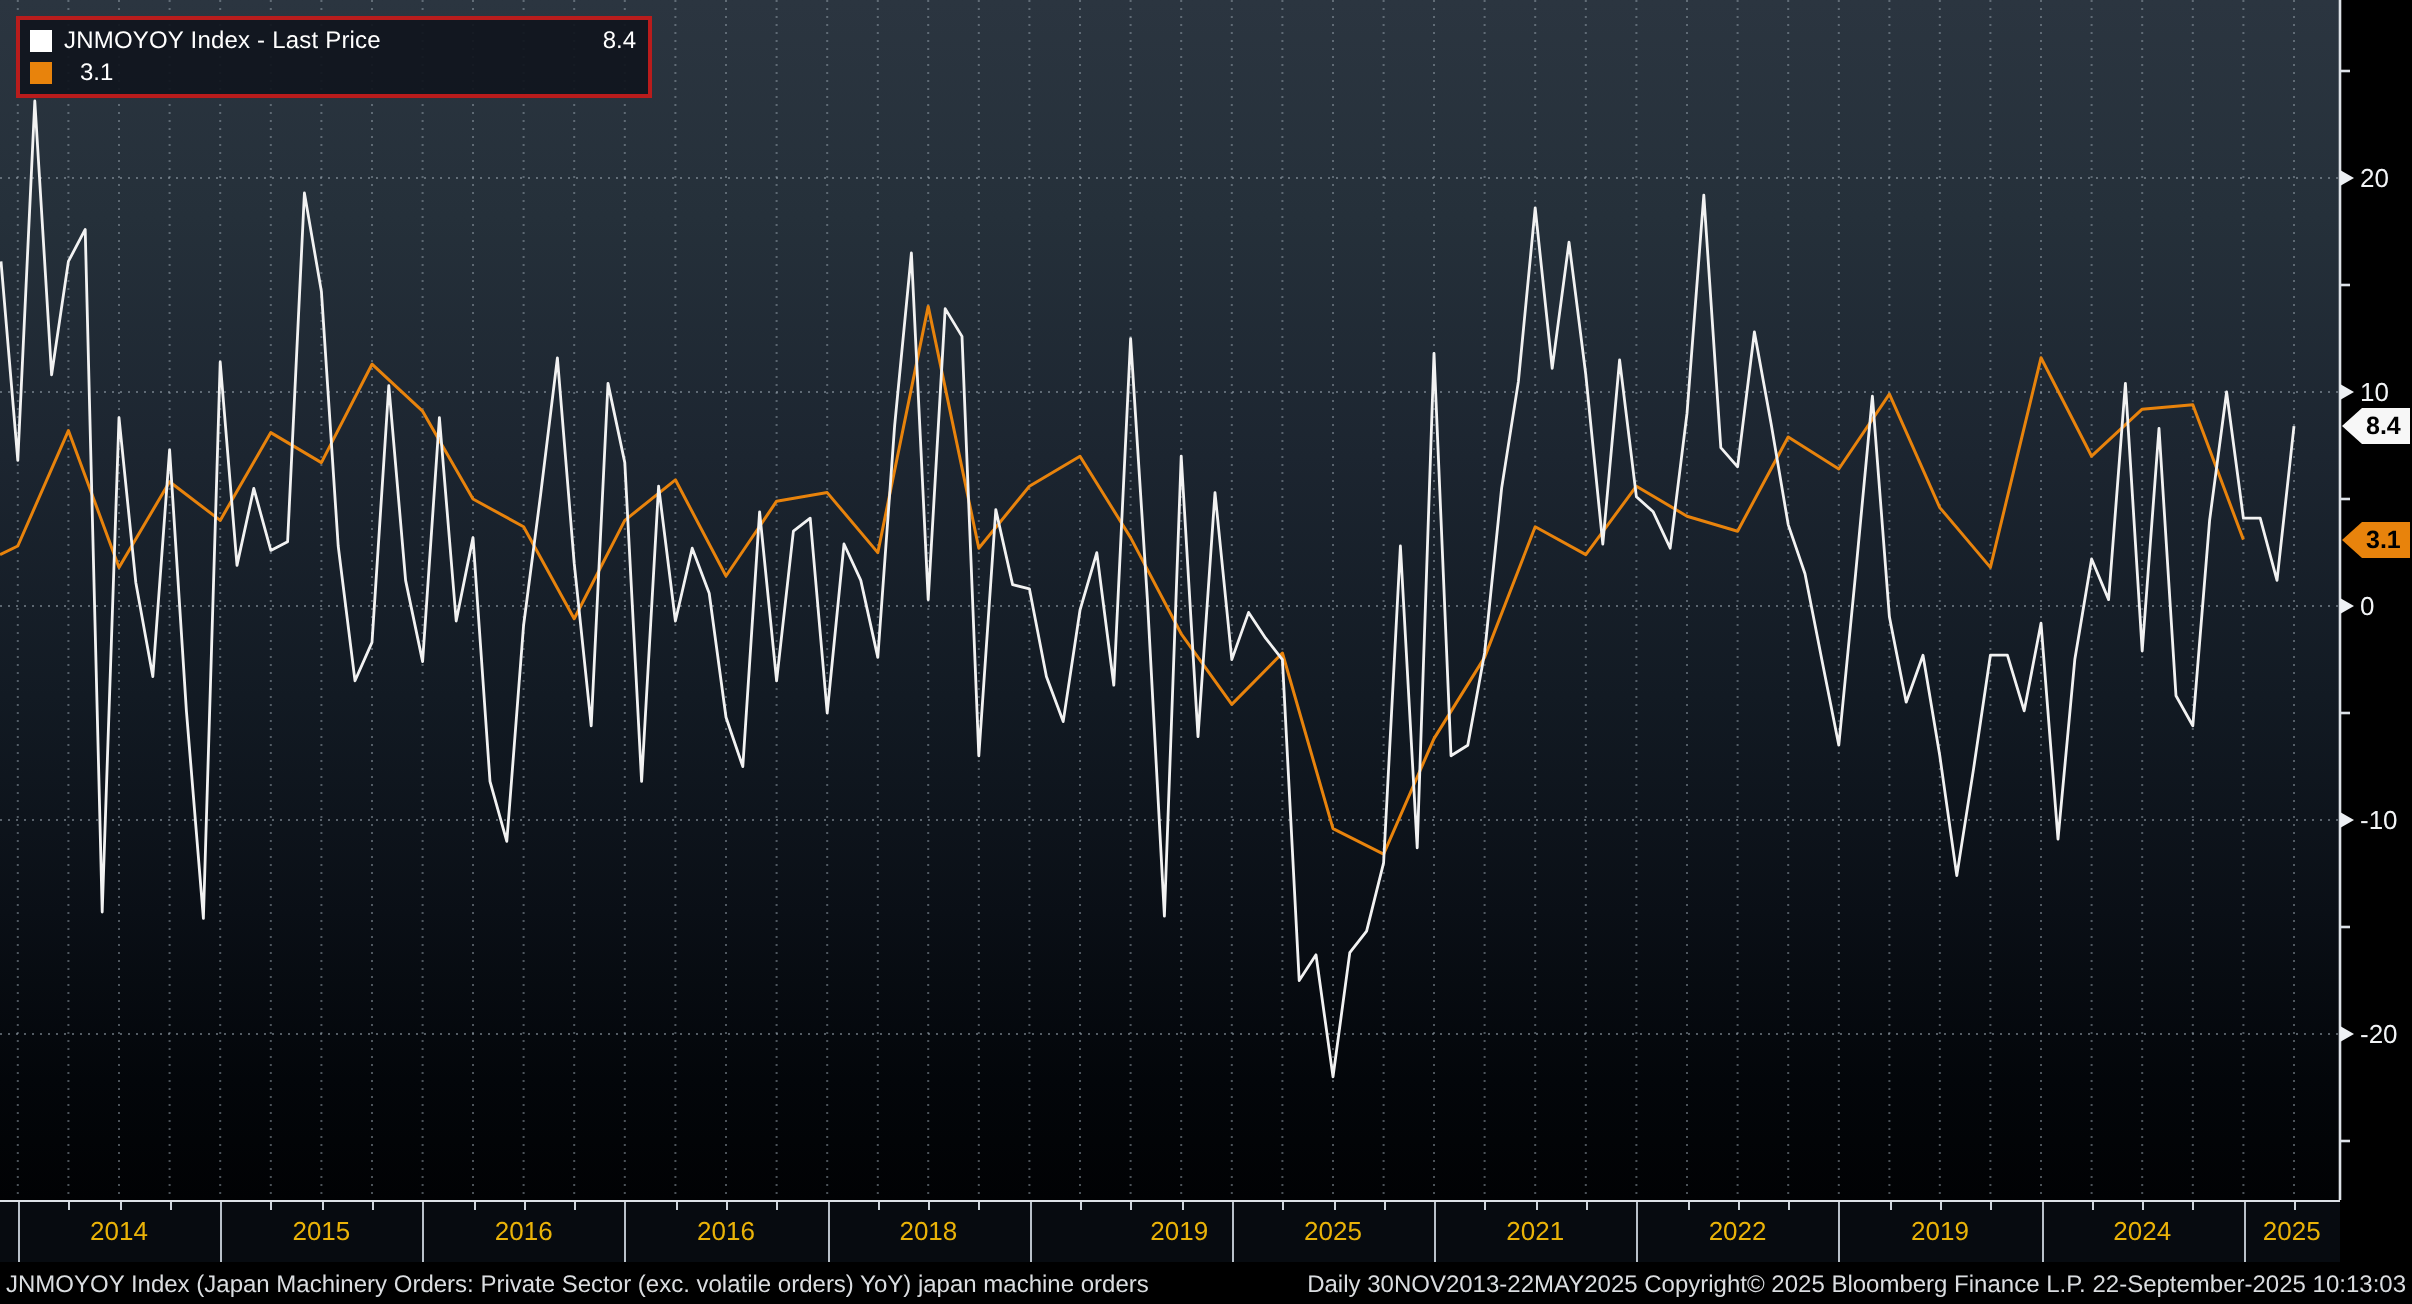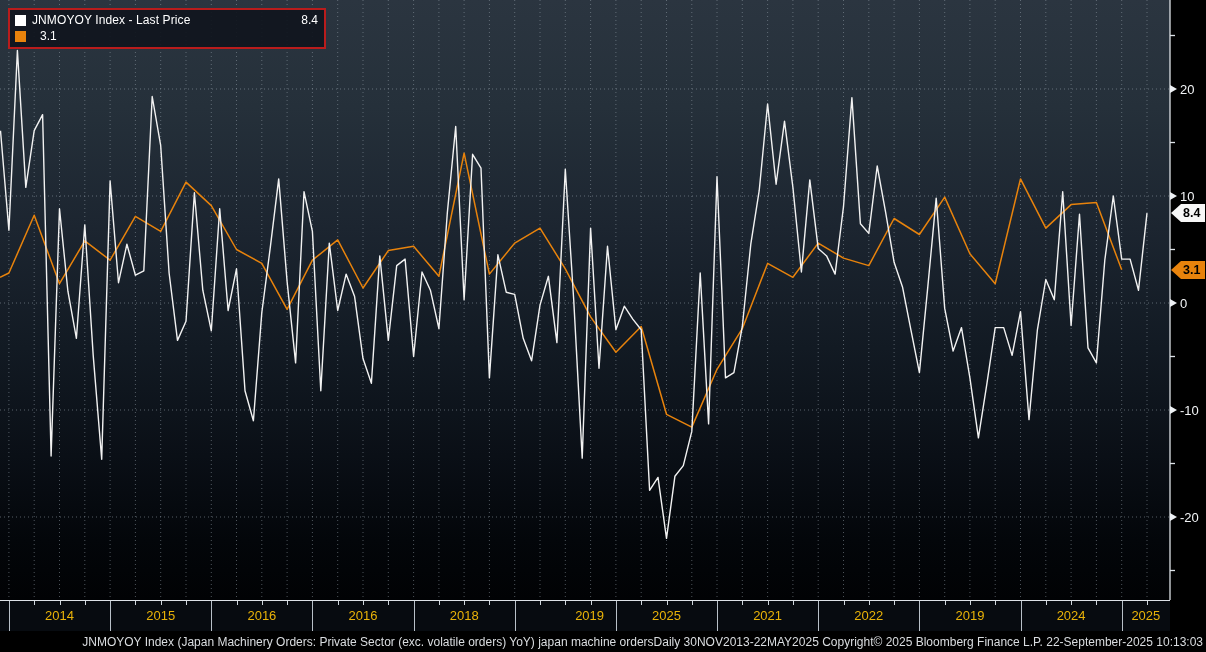--- a/index.html
+++ b/index.html
@@ -28,21 +28,21 @@
 
   
   #xband{position:absolute;left:0;top:600px;width:1170px;height:30px;
          background:#070b10;border-top:1px solid #dde2e7;}
   .year-label{position:absolute;top:7px;text-align:center;font-size:13px;color:#eab308;}
   .year-sep{position:absolute;top:0;width:1px;height:30px;background:#b9c1c9;}
   .qtick{position:absolute;top:0;width:1px;height:4px;background:#cfd6dc;}
 
   
   #footer{position:absolute;left:0;top:631px;width:1206px;height:21px;background:#000;
-          display:flex;justify-content:flex-end;align-items:center;
+          display:flex;justify-content:space-between;align-items:center;
           padding:0 3px;box-sizing:border-box;
           font-size:12px;color:#dadde0;white-space:nowrap;}
 </style>
 </head>
 <body>
 
 <svg id="plot-svg" width="1206" height="600">
     <defs>
       <linearGradient id="bg" x1="0" y1="0" x2="0" y2="1">
         <stop offset="0" stop-color="#2b3540"></stop>

